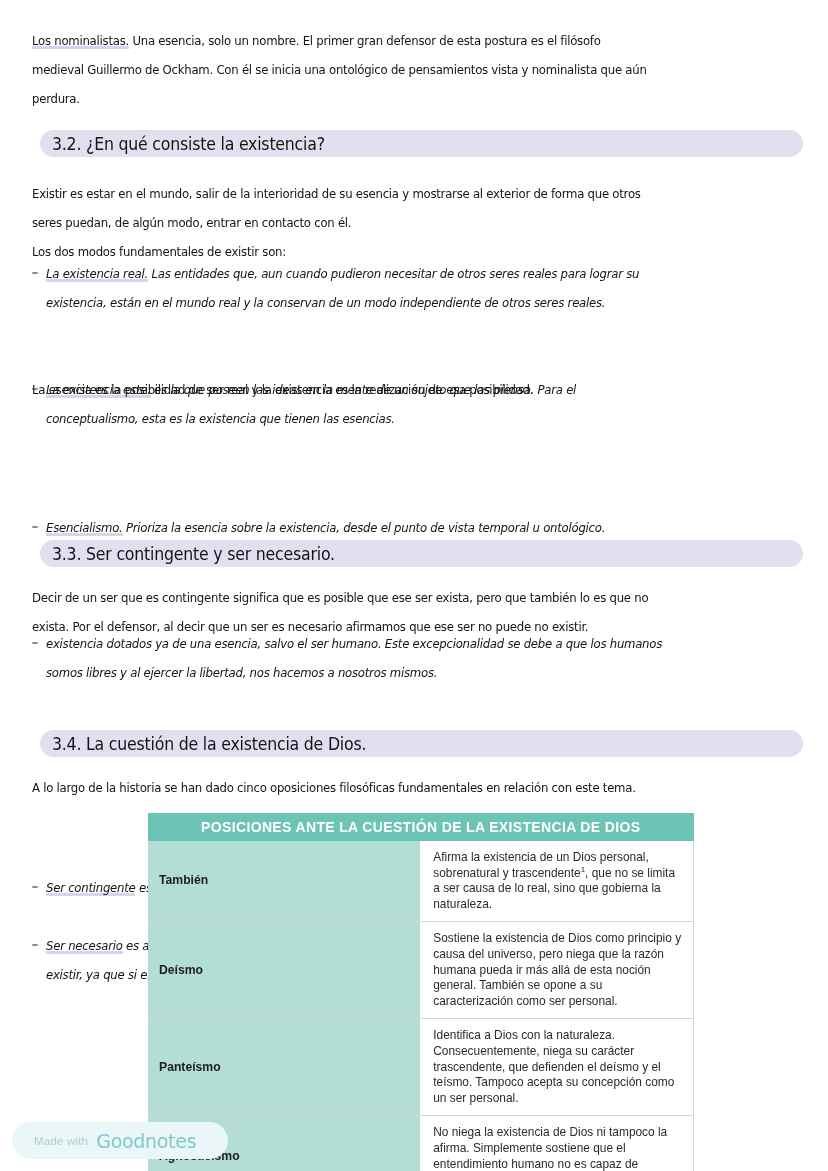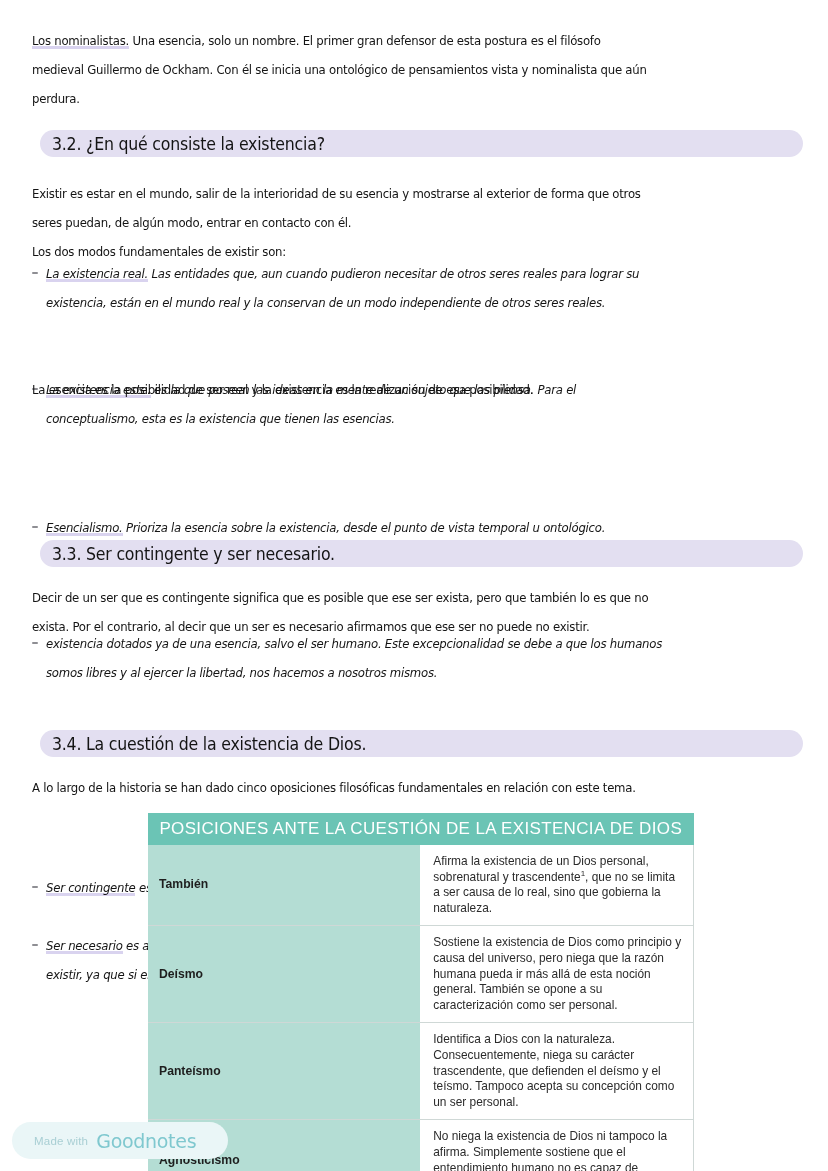--- a/index.html
+++ b/index.html
@@ -90,22 +90,22 @@
     left: 148px;
     top: 813px;
     width: 546px;
     border-collapse: collapse;
     font-family: "Liberation Sans", sans-serif;
     table-layout: fixed;
   }
   .dios-table th.table-title {
     background: #6bc4b5;
     color: #ffffff;
-    font-size: 17px;
-    font-weight: normal;
+    font-size: 14px;
+    font-weight: bold;
     letter-spacing: 0.35px;
     text-align: center;
     padding: 6px 4px 6px 4px;
     border: none;
   }
   .dios-table td {
     vertical-align: middle;
     border: 1px solid #cfd8d6;
     font-size: 11.9px;
     line-height: 15.6px;
@@ -212,21 +212,21 @@
     <div class="line">existencia dotados ya de una esencia, salvo el ser humano. Este excepcionalidad se debe a que los humanos</div>
     <div class="line">somos libres y al ejercer la libertad, nos hacemos a nosotros mismos.</div>
   </div>
 
   <div class="heading-bar" style="top:540px;">
     <span class="heading-text">3.3. Ser contingente y ser necesario.</span>
   </div>
 
   <div class="block note-text" style="top:583px;">
     <div class="line">Decir de un ser que es contingente significa que es posible que ese ser exista, pero que también lo es que no</div>
-    <div class="line">exista. Por el contrario, al decir que un ser es necesario afirmamos que ese ser no puede no existir.</div>
+    <div class="line">exista. Por el defensor, al decir que un ser es necesario afirmamos que ese ser no puede no existir.</div>
   </div>
 
   <div class="block note-text bullet-line" style="top:641px;">
     <span class="dash"></span>
     <div class="line"><span class="term">Ser contingente</span><span> es aquel para el que la existencia no es una de las propiedades constitutivas de su esencia.</span></div>
   </div>
 
   <div class="block note-text bullet-line" style="top:670px;">
     <span class="dash"></span>
     <div class="line"><span class="term">Ser necesario</span><span> es aquel cuya esencia cuenta entre sus propiedades con la existencia sea necesario, no pueden</span></div>

